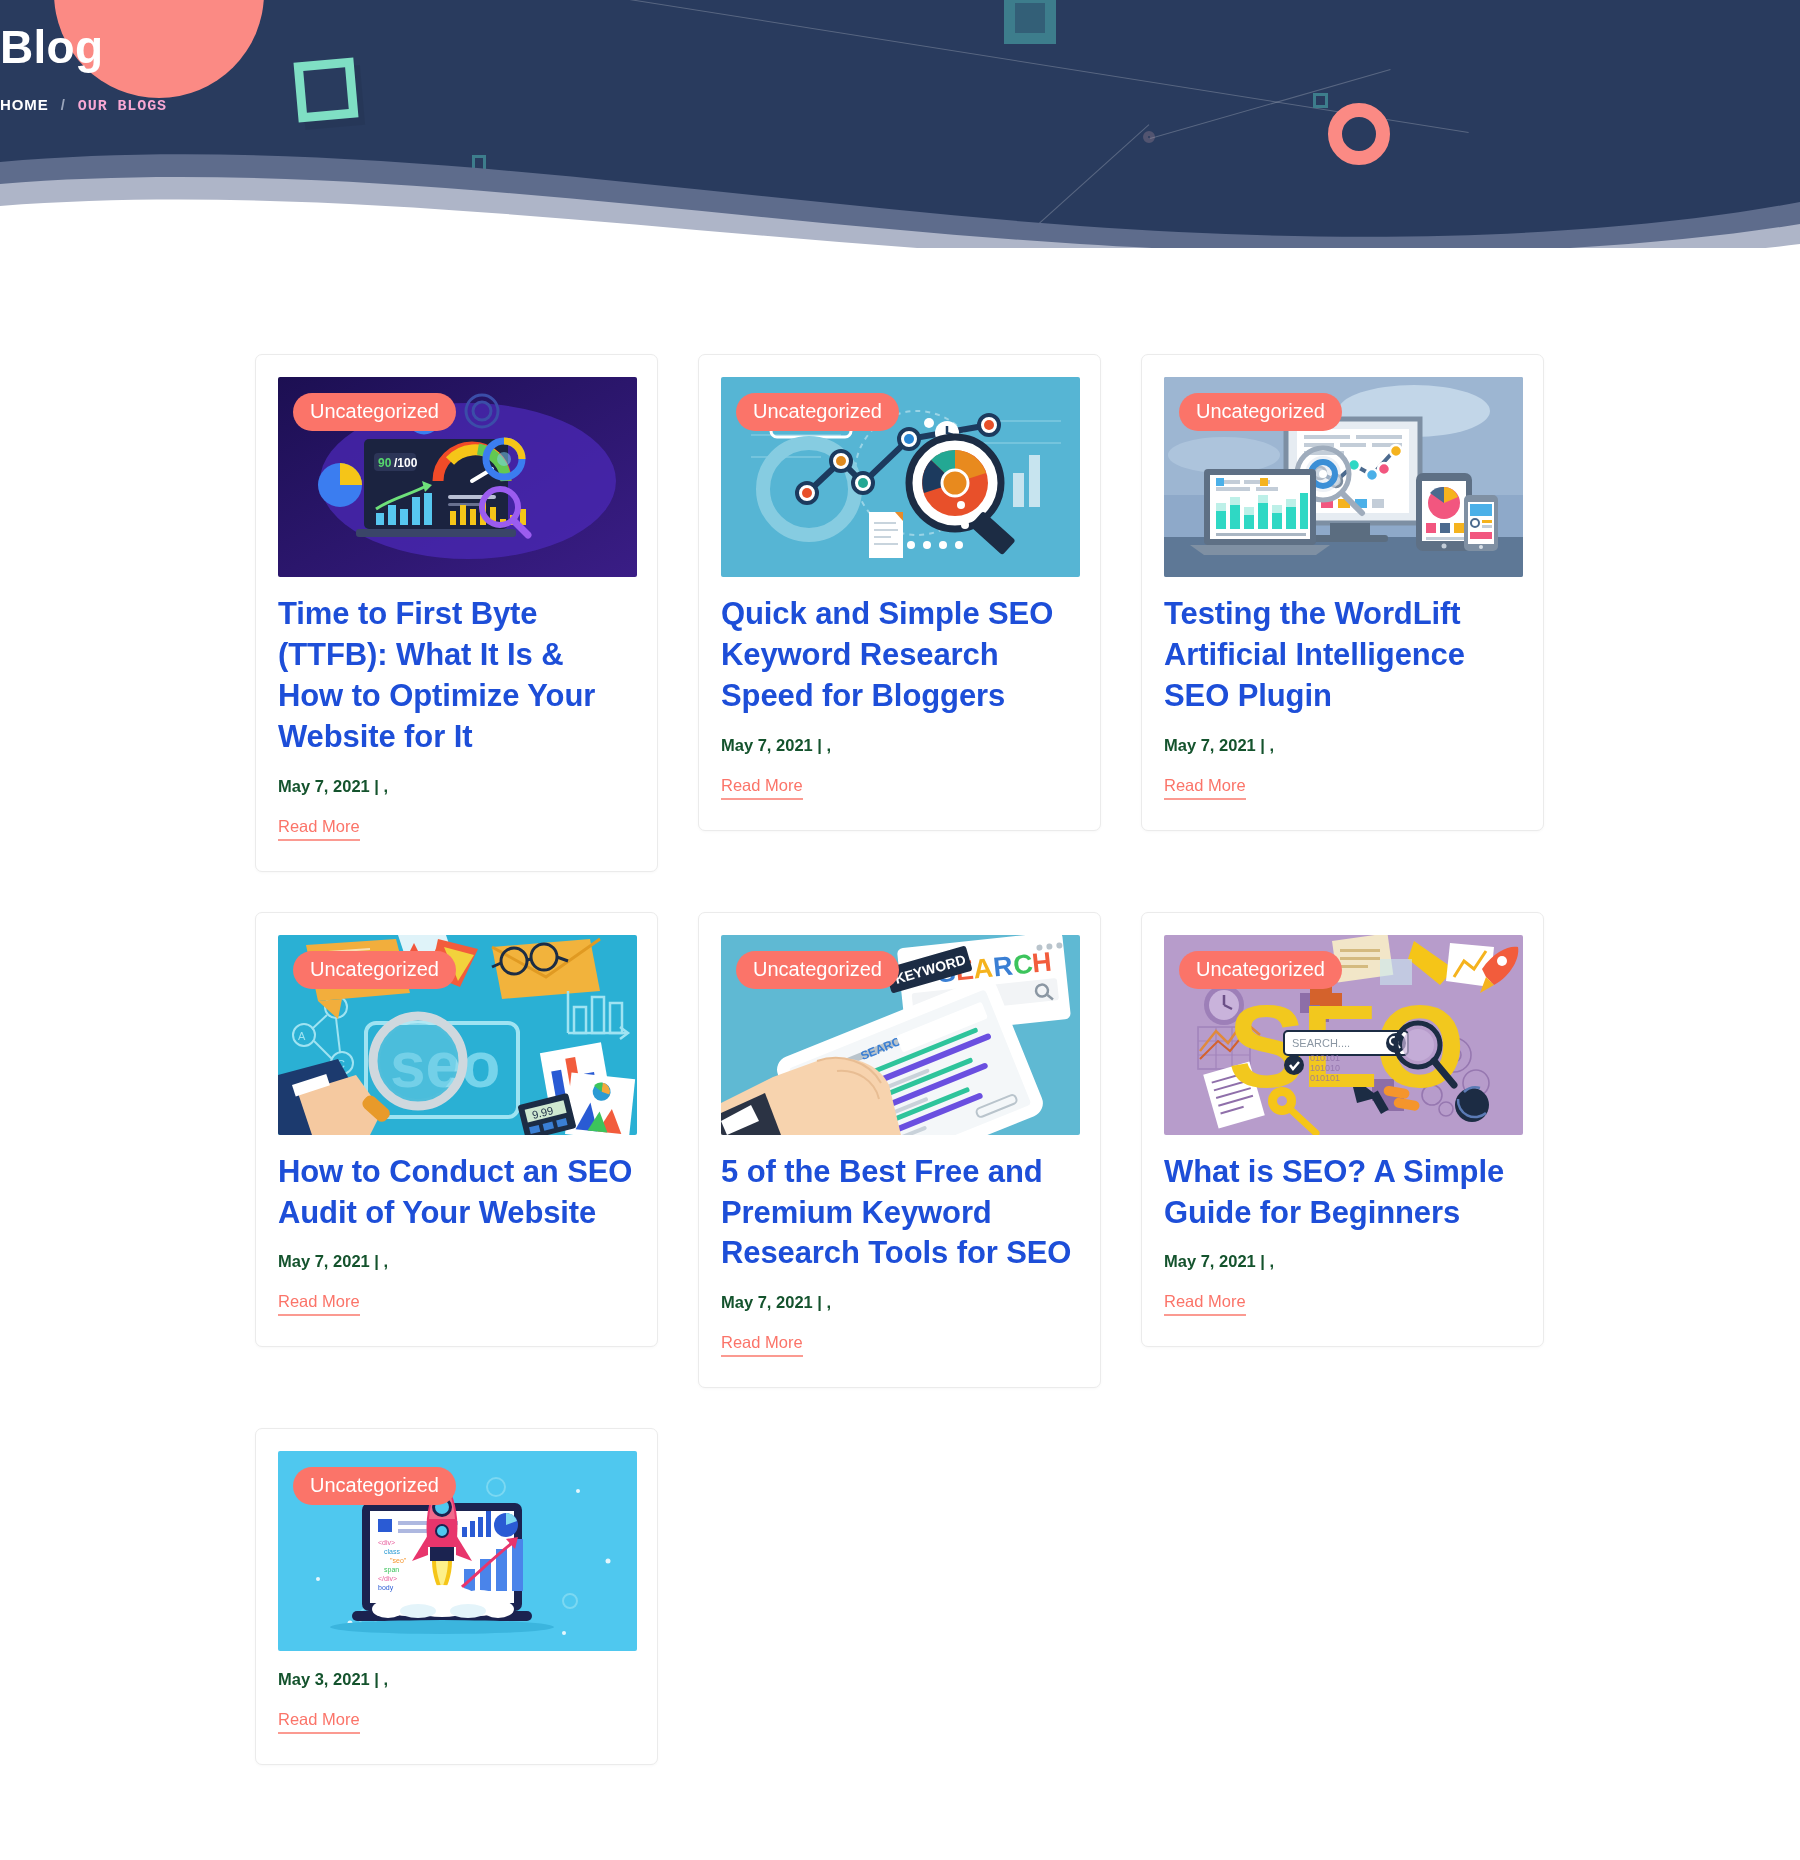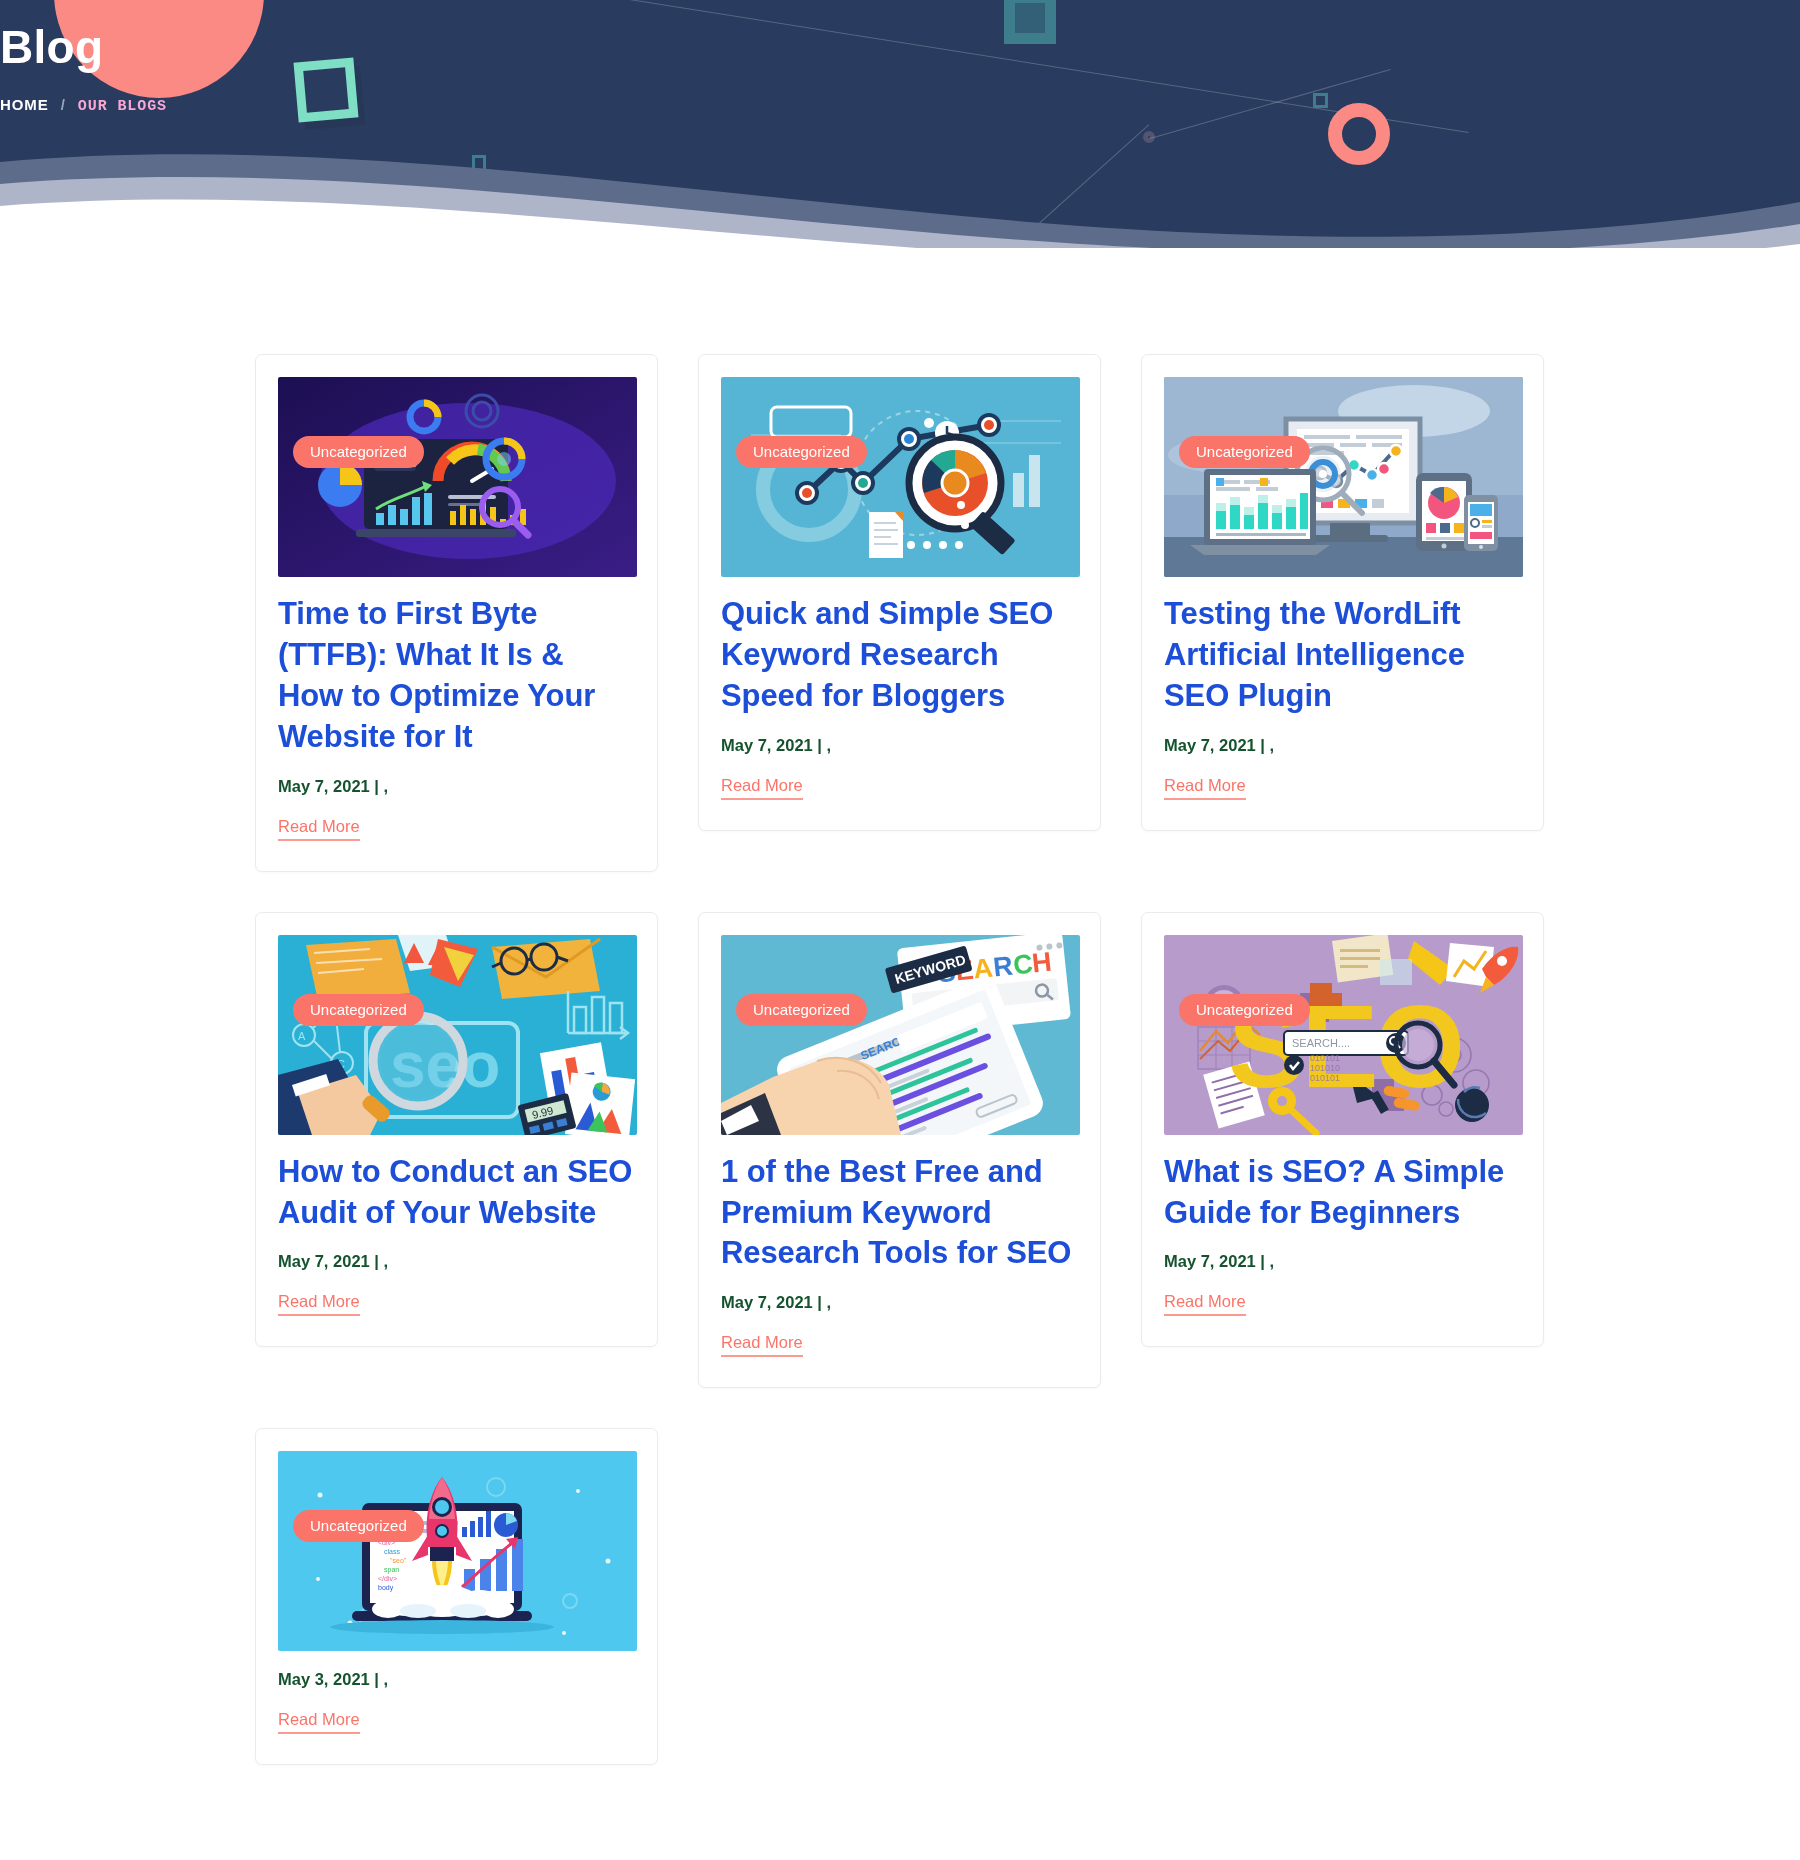--- a/index.html
+++ b/index.html
@@ -125,26 +125,25 @@
     height:200px;
     border-radius:2px;
     overflow:hidden;
   }
   .thumb-wrap svg { display:block; width:359px; height:200px; }
   .badge {
     position:absolute;
     left:15px; top:16px;
     background:#fb7469;
     color:#ffffff;
-    font-size:15px;
+    font-size:20px;
     padding:7px 17px 8px 17px;
     border-radius:20px;
     white-space:nowrap;
     z-index:3;
-    margin-top:43px;
   }
   .card-title {
     margin-top:17px;
     color:#1d4ed8;
     font-size:31px;
     font-weight:bold;
     line-height:1.32;
     letter-spacing:-0.1px;
   }
   .card-date {
@@ -559,21 +558,21 @@
             <rect x="236" y="200" width="42" height="9" rx="4" fill="none" stroke="#b9c4cc" stroke-width="2"></rect>
           </g>
           <path d="M0,200 L0,168 L52,142 L96,126 C126,118 156,126 168,150 L180,200 Z" fill="#f7d3ae"></path>
           <path d="M96,126 C120,118 148,126 160,148" fill="none" stroke="#e8bd93" stroke-width="2"></path>
           <path d="M116,136 C136,134 154,146 158,164" fill="none" stroke="#e8bd93" stroke-width="2"></path>
           <path d="M0,200 L0,178 L44,158 L60,200 Z" fill="#2b3344"></path>
           <path d="M0,186 L30,170 L38,186 L6,200 Z" fill="#ffffff"></path>
         </svg>
         <div class="badge">Uncategorized</div>
       </div>
-      <div class="card-title">1 of the Best Free and Premium Keyword Research Tools for SEO</div>
+      <div class="card-title">5 of the Best Free and Premium Keyword Research Tools for SEO</div>
       <div class="card-date">May 7, 2021 | ,</div>
       <a class="read-more">Read More</a>
     </div>
 
     <div class="card">
       <div class="thumb-wrap">
         <svg viewBox="0 0 359 200">
           <rect width="359" height="200" fill="#b79ccb"></rect>
           <g stroke="#8f6faa" stroke-width="1.6" fill="none" opacity="0.8">
             <circle cx="290" cy="120" r="17"></circle>

